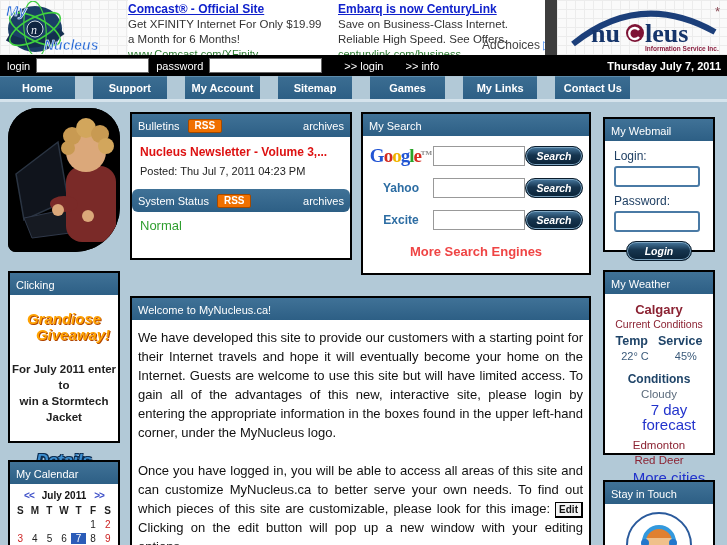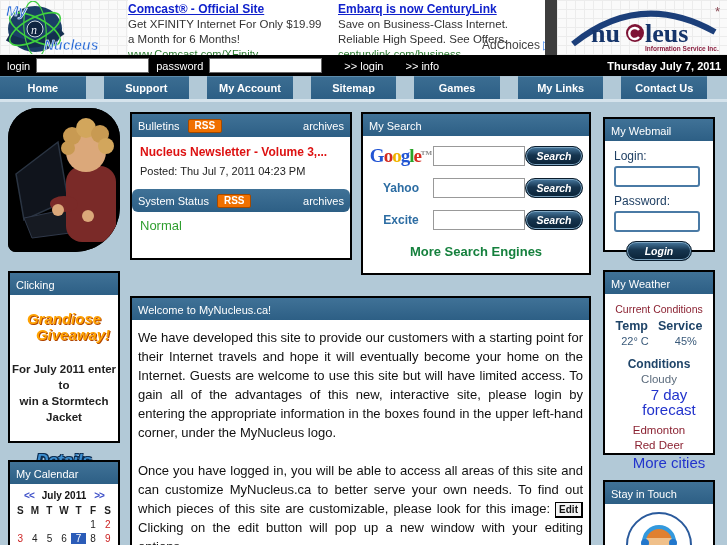--- a/index.html
+++ b/index.html
@@ -31,21 +31,21 @@
 
   
   .loginbar { position:absolute; left:0; top:55px; width:727px; height:21px; background:#000;
               color:#fff; font-size:11px; display:flex; align-items:center; }
   .loginbar label { margin:0 6px 0 7px; }
   .loginbar input { width:113px; height:15px; border:1px solid #666; background:#fff; font-size:11px; padding:0 2px; }
   .lb-link { margin-left:22px; white-space:nowrap; }
   .lb-date { margin-left:auto; margin-right:6px; font-weight:bold; white-space:nowrap; }
 
   
-  .nav { position:absolute; left:0; top:76px; width:707px; height:23px; display:flex; gap:18px; background:#b2c9d7; }
+  .nav { position:absolute; left:0; top:76px; width:630px; height:23px; display:flex; gap:18px; background:#b2c9d7; }
   .nav-btn { flex:1; background:linear-gradient(180deg,#3b6d92,#2d5f85); border-top:1px solid #5d8cab;
              color:#fff; font-size:11px; font-weight:bold; display:flex; align-items:center; justify-content:center;
              cursor:pointer; }
   .navstrip { position:absolute; left:0; top:99px; width:727px; height:3px; background:#d5e3ec; }
 
   
   .panel { position:absolute; border:2px solid #000; background:#fff; }
   .phead { background:linear-gradient(180deg,#407297,#2d5f85); color:#fff; font-size:11px;
            padding:5px 6px 4px 6px; display:flex; align-items:center; min-height:22px; }
   .phead .sp { flex:1; }
@@ -88,21 +88,21 @@
   .se-row { display:flex; align-items:center; margin:8px 6px 0 6px; height:24px; }
   .se-label { width:64px; text-align:center; color:#2d6da3; font-weight:bold; font-size:12px; }
   .se-input { width:92px; height:20px; border:1px solid #999; font-size:11px; padding:0 3px; }
   .pillbtn { margin-left:0; width:58px; height:20px; border-radius:10px;
      background:linear-gradient(180deg,#48799f 0%,#16354f 45%,#0a2338 100%);
      border:1px solid #0a1c2c; box-shadow:inset 0 0 0 1px #7fa6c2;
      color:#fff; font-weight:bold; font-style:italic; font-size:10.5px; cursor:pointer; }
   .google { font-family:"Liberation Serif", serif; font-weight:bold; font-size:19px; letter-spacing:-1px; }
   .google sup { font-size:7px; color:#888; letter-spacing:0; }
   .g-b { color:#2255d4; } .g-r { color:#d42a20; } .g-y { color:#f0b400; } .g-g { color:#28a428; }
-  .se-more { text-align:center; color:#15803d; font-weight:bold; font-size:13px; margin-top:12px; cursor:pointer; }
+  .se-more { text-align:center; color:#ef4444; font-weight:bold; font-size:13px; margin-top:12px; cursor:pointer; }
 
   .welcome { left:130px; top:296px; width:461px; height:300px; }
   .wl-body { padding:8px 6px; font-size:13px; color:#111; text-align:justify; line-height:19px; }
   .wl-body p { margin-bottom:19px; }
   .editbtn { display:inline-block; border:1px solid #000; border-right-width:2px; border-bottom-width:2px;
              background:#f4f4f4; font-size:10px; font-weight:bold; padding:0 3px; line-height:13px; cursor:pointer; }
 
   
   .webmail { left:603px; top:117px; width:112px; height:135px; }
   .wm-body { padding:8px 9px; }
@@ -343,20 +343,21 @@
         <button class="pillbtn" style="width:66px;">Login</button>
       </div>
     </div>
   </div>
 
   <div class="panel weather">
     <div class="phead">
       <span>My Weather</span>
     </div>
     <div class="we-body">
+      <div class="we-city">Calgary</div>
       <div class="we-cc">Current Conditions</div>
       <div class="we-cols">
         <span>Temp</span>
         <span>Service</span>
       </div>
       <div class="we-vals">
         <span>22° C</span>
         <span>45%</span>
       </div>
       <div class="we-cond-h">Conditions</div>

